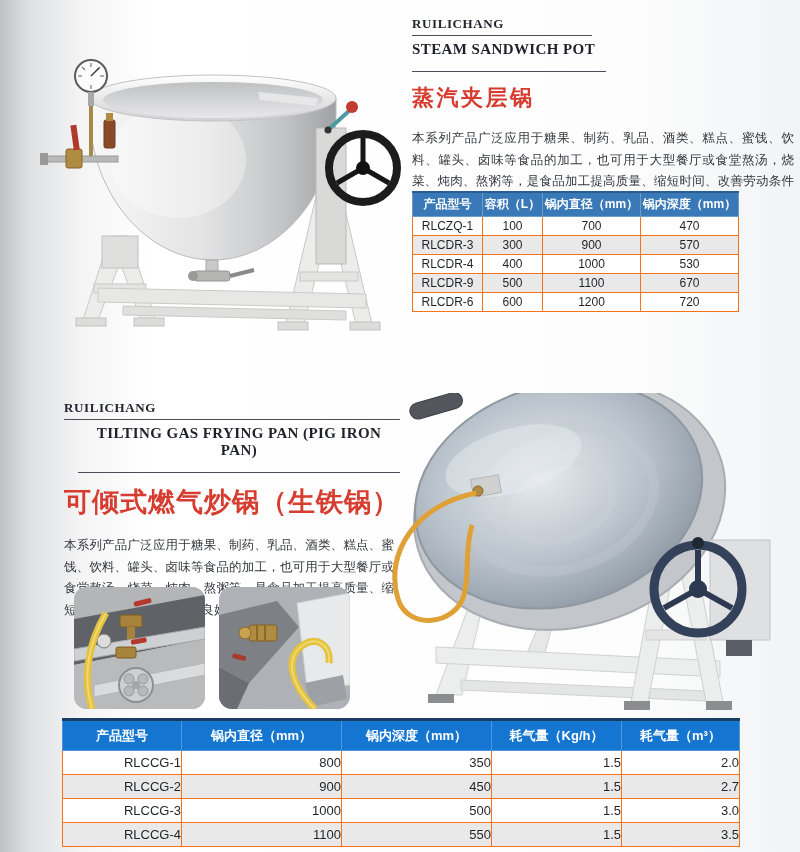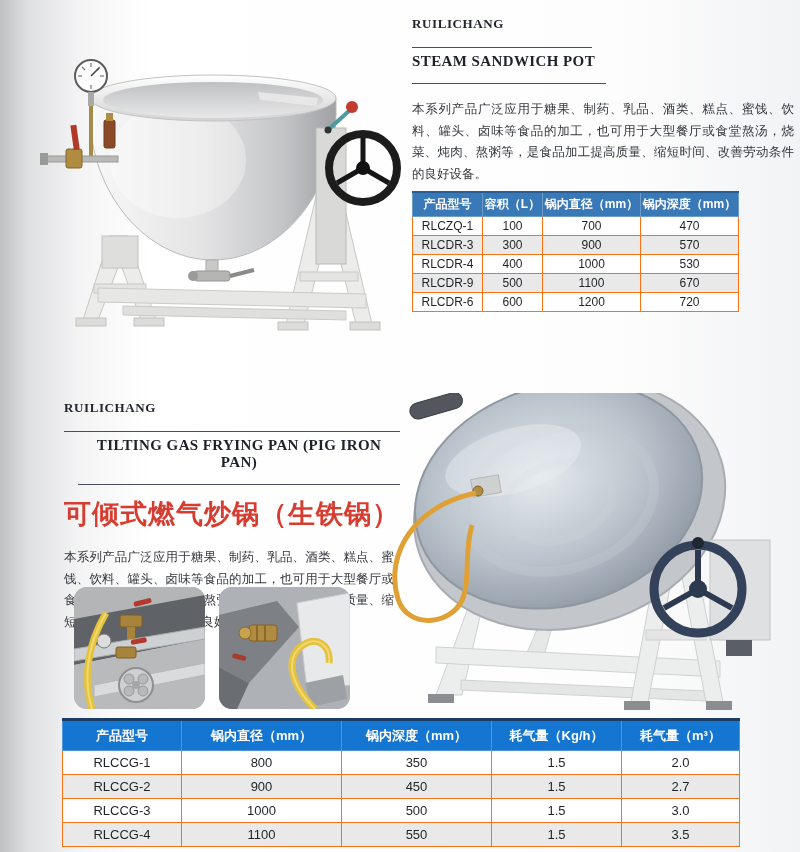--- a/index.html
+++ b/index.html
@@ -11,21 +11,21 @@
       linear-gradient(to right, #bfc0c2 0px, #dfe0e2 28px, #f4f4f5 80px, #ffffff 150px, #fdfdfd 620px, #f2f3f5 800px);
     overflow:hidden;
     color:#2a2d33;
   }
   .abs { position:absolute; }
 
   
   .brand-line {
     font-family:"Liberation Serif", serif;
     font-weight:bold; font-size:13px; letter-spacing:.6px; color:#23262f;
-    padding-bottom:15px; border-bottom:1.5px solid #4a4e58;
+    padding-bottom:3px; border-bottom:1.5px solid #4a4e58;
   }
   .title-en {
     font-family:"Liberation Serif", serif;
     font-weight:bold; font-size:15px; letter-spacing:.4px; color:#1e212a;
     padding-bottom:13px; margin-top:5px; border-bottom:1.5px solid #4a4e58;
   }
   .title-cn {
     font-weight:bold; font-size:22px; letter-spacing:2.5px; color:#d63c2f; margin-top:11px;
   }
   .desc {
@@ -38,21 +38,21 @@
   thead th { color:#ffffff; font-weight:bold; }
   tbody td { color:#1f2226; border:1px solid #f97316; }
   tbody tr:nth-child(even) { background:#e9e9ea; }
 
   #spec-table-1 { left:412px; top:191px; width:326px; font-size:12px; }
   #spec-table-1 thead th { background:#3a79b7; border:1px solid #6d9cc6; border-top:2px solid #2a5d91; height:24px; font-size:12px; }
   #spec-table-1 tbody td { height:19px; }
 
   #spec-table-2 { left:62px; top:718px; width:677px; font-size:13px; }
   #spec-table-2 thead th { background:#1576d1; border:1px solid #4f96db; border-top:3px solid #1c3d63; height:31px; font-size:13px; }
-  #spec-table-2 tbody td { height:24px; }
+  #spec-table-2 tbody td { height:24px;text-align:right; }
 
   
   .detail-photo {
     width:131px; height:122px; border-radius:13px; overflow:hidden; background:#c7c9cb;
   }
   #detail-photos { left:74px; top:587px; display:flex; gap:14px; }
 
   .svg-box svg { display:block; width:100%; height:100%; }
 </style>
 </head>
@@ -130,20 +130,21 @@
     <rect x="38" y="109" width="16" height="19" rx="2" fill="#b08c42" stroke="#83652a"></rect>
     <rect x="44" y="85" width="6" height="25" fill="#b03a2a" transform="rotate(-8 47 97)"></rect>
     <rect x="76" y="80" width="11" height="28" rx="2" fill="#8a4a28" stroke="#6d3a1f"></rect>
     <rect x="78" y="73" width="7" height="8" fill="#b08c42"></rect>
   </svg>
 </div>
 
 <div class="abs" style="left:412px; top:16px; width:382px;">
   <div class="brand-line" style="width:180px;">RUILICHANG</div>
   <div class="title-en" style="width:194px;">STEAM SANDWICH POT</div>
+  <div class="title-cn">蒸汽夹层锅</div>
   <div class="desc">本系列产品广泛应用于糖果、制药、乳品、酒类、糕点、蜜饯、饮料、罐头、卤味等食品的加工，也可用于大型餐厅或食堂熬汤，烧菜、炖肉、熬粥等，是食品加工提高质量、缩短时间、改善劳动条件的良好设备。</div>
 </div>
 
 <table id="spec-table-1" class="abs">
   <colgroup>
       <col style="width:70px">
       <col style="width:60px">
       <col style="width:98px">
       <col style="width:98px">
     </colgroup>

